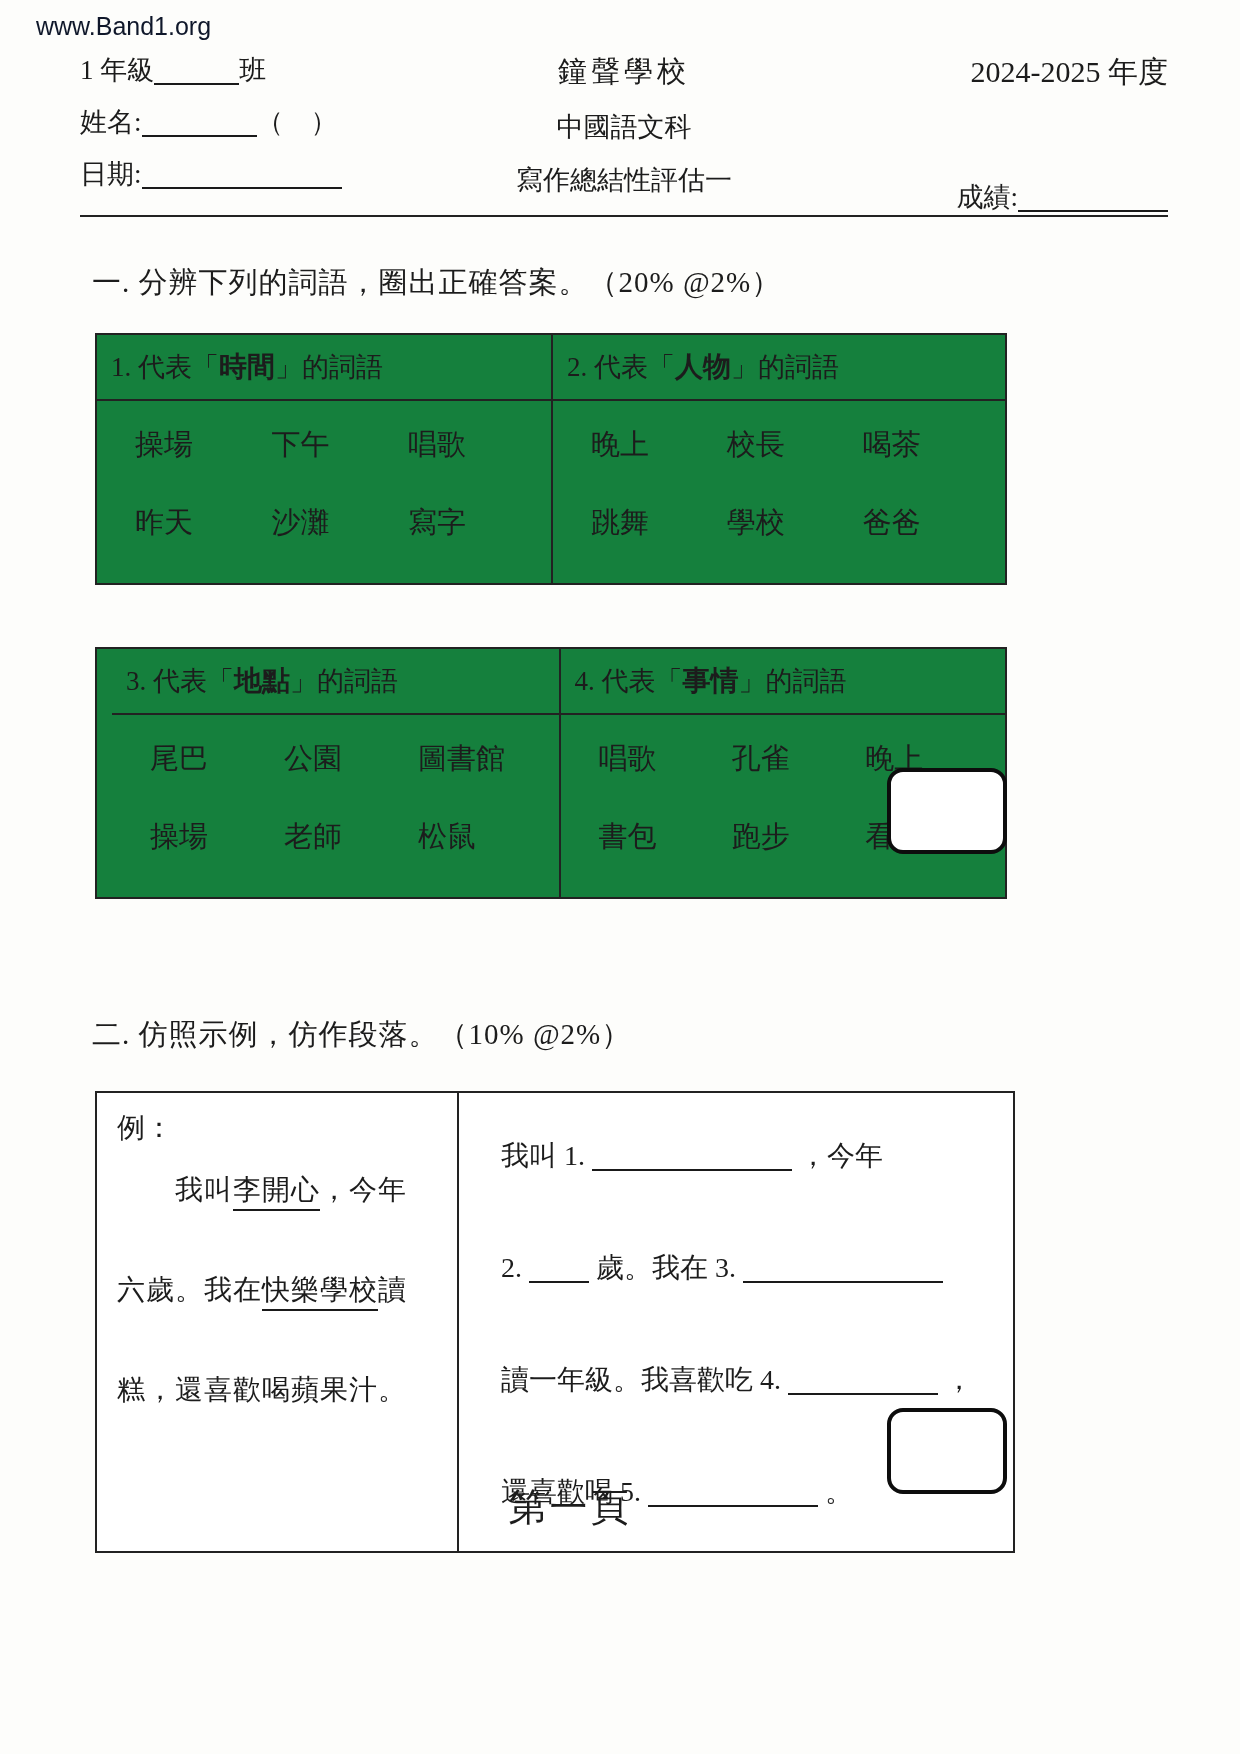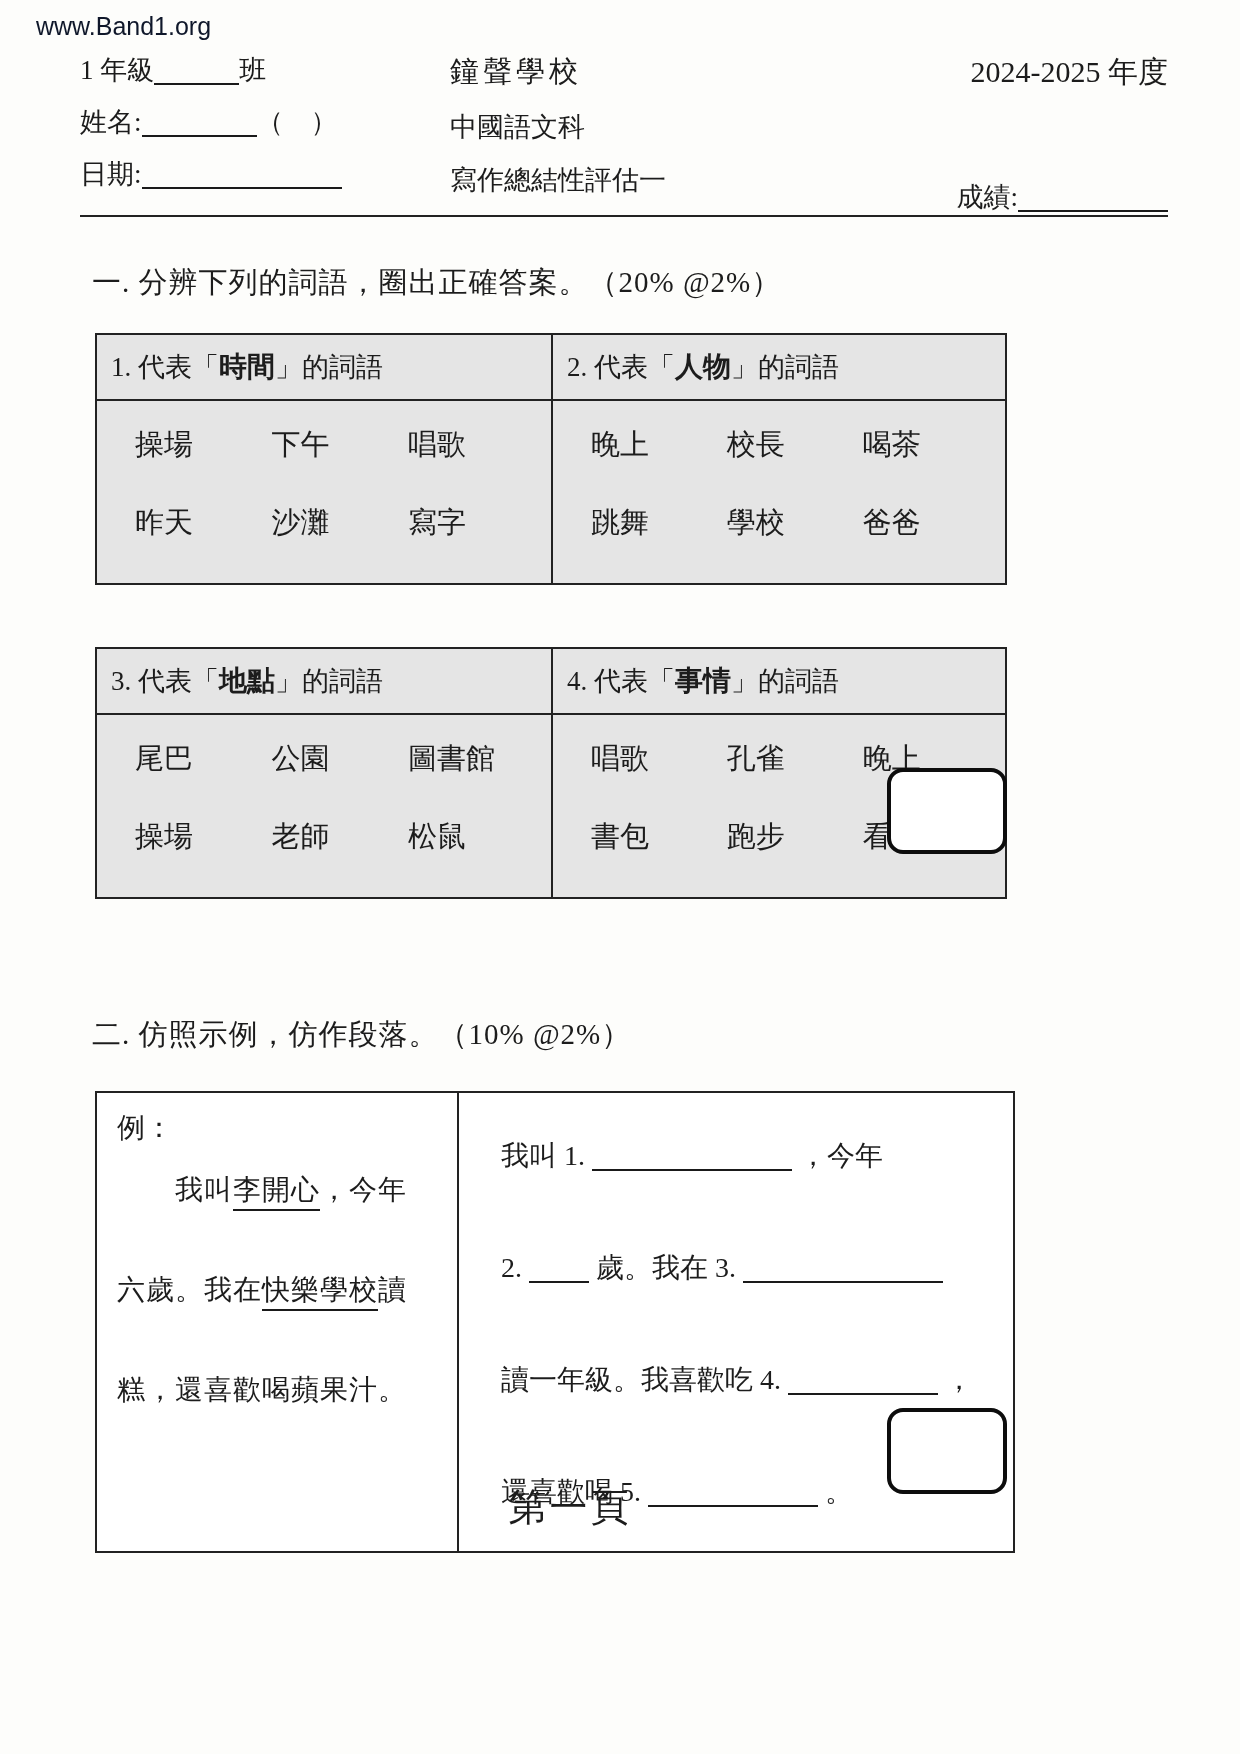--- a/index.html
+++ b/index.html
@@ -22,21 +22,21 @@
   }
   
   .header {
     margin: 52px 72px 0 80px;
     border-bottom: 2.5px solid #222;
     display: flex;
     align-items: stretch;
   }
   .h-left { width: 34%; font-size: 27px; }
   .h-left .h-line { margin-bottom: 16px; white-space: nowrap; }
-  .h-center { width: 32%; text-align: left; font-size: 27px; font-family: Liberation Mono, monospace; }
+  .h-center { width: 32%; text-align: center; font-size: 27px; font-family: Liberation Mono, monospace; }
   .h-center .h-line { margin-bottom: 17px; }
   .h-center .school { font-size: 29px; letter-spacing: 4px; }
   .h-right {
     flex: 1; text-align: right;
     display: flex; flex-direction: column; justify-content: space-between; align-items: flex-end;
   }
   .h-right .year { font-size: 30px; }
   .h-right .score-line { font-size: 27px; }
   
   .blank {
@@ -57,21 +57,21 @@
     font-size: 29px;
     letter-spacing: 1px;
   }
   
   .qtable {
     margin: 30px 0 0 95px;
     width: 912px;
     border: 2.5px solid #222;
     display: grid;
     grid-template-columns: 1fr 1fr;
-    background: #e5e5e5;
+    background: #15803d;
     box-sizing: border-box;
   }
   .qcell { box-sizing: border-box; }
   .qcell + .qcell { border-left: 2.5px solid #222; }
   .qhead {
     padding: 13px 10px 13px 14px;
     border-bottom: 2.5px solid #222;
     font-size: 27px;
     white-space: nowrap;
   }
@@ -195,21 +195,21 @@
         </div>
         <div class="wrow">
           <span class="w">跳舞</span>
           <span class="w">學校</span>
           <span class="w">爸爸</span>
         </div>
       </div>
     </div>
   </div>
 
-  <div class="qtable" style="margin-top:62px;">
+  <div class="qtable" style="margin-top:62px;padding-left:15px;">
     <div class="qcell">
       <div class="qhead">
         <span>3. 代表「</span><span class="key">地點</span><span>」的詞語</span>
       </div>
       <div class="qwords">
         <div class="wrow">
           <span class="w">尾巴</span>
           <span class="w">公園</span>
           <span class="w">圖書館</span>
         </div>

